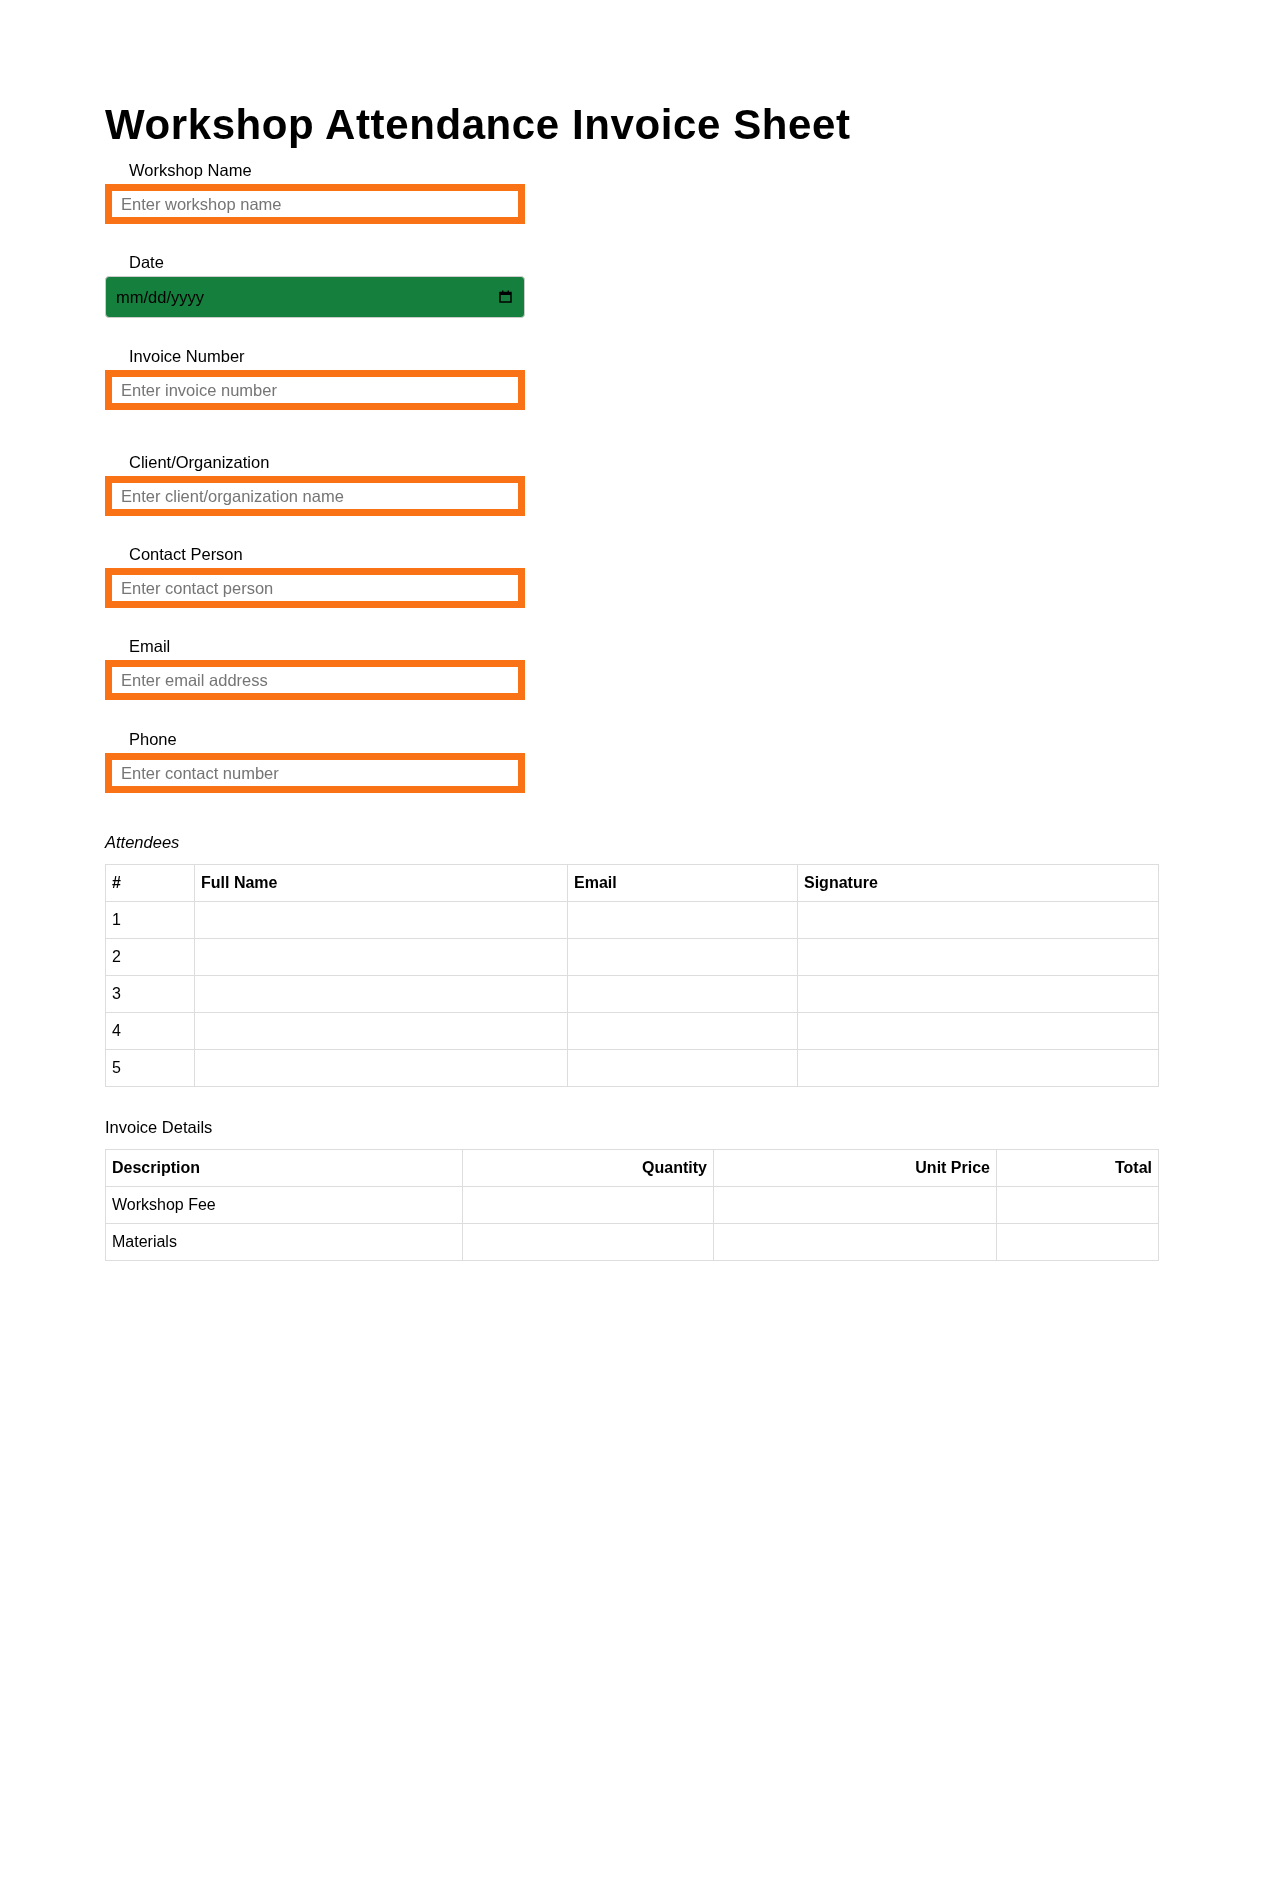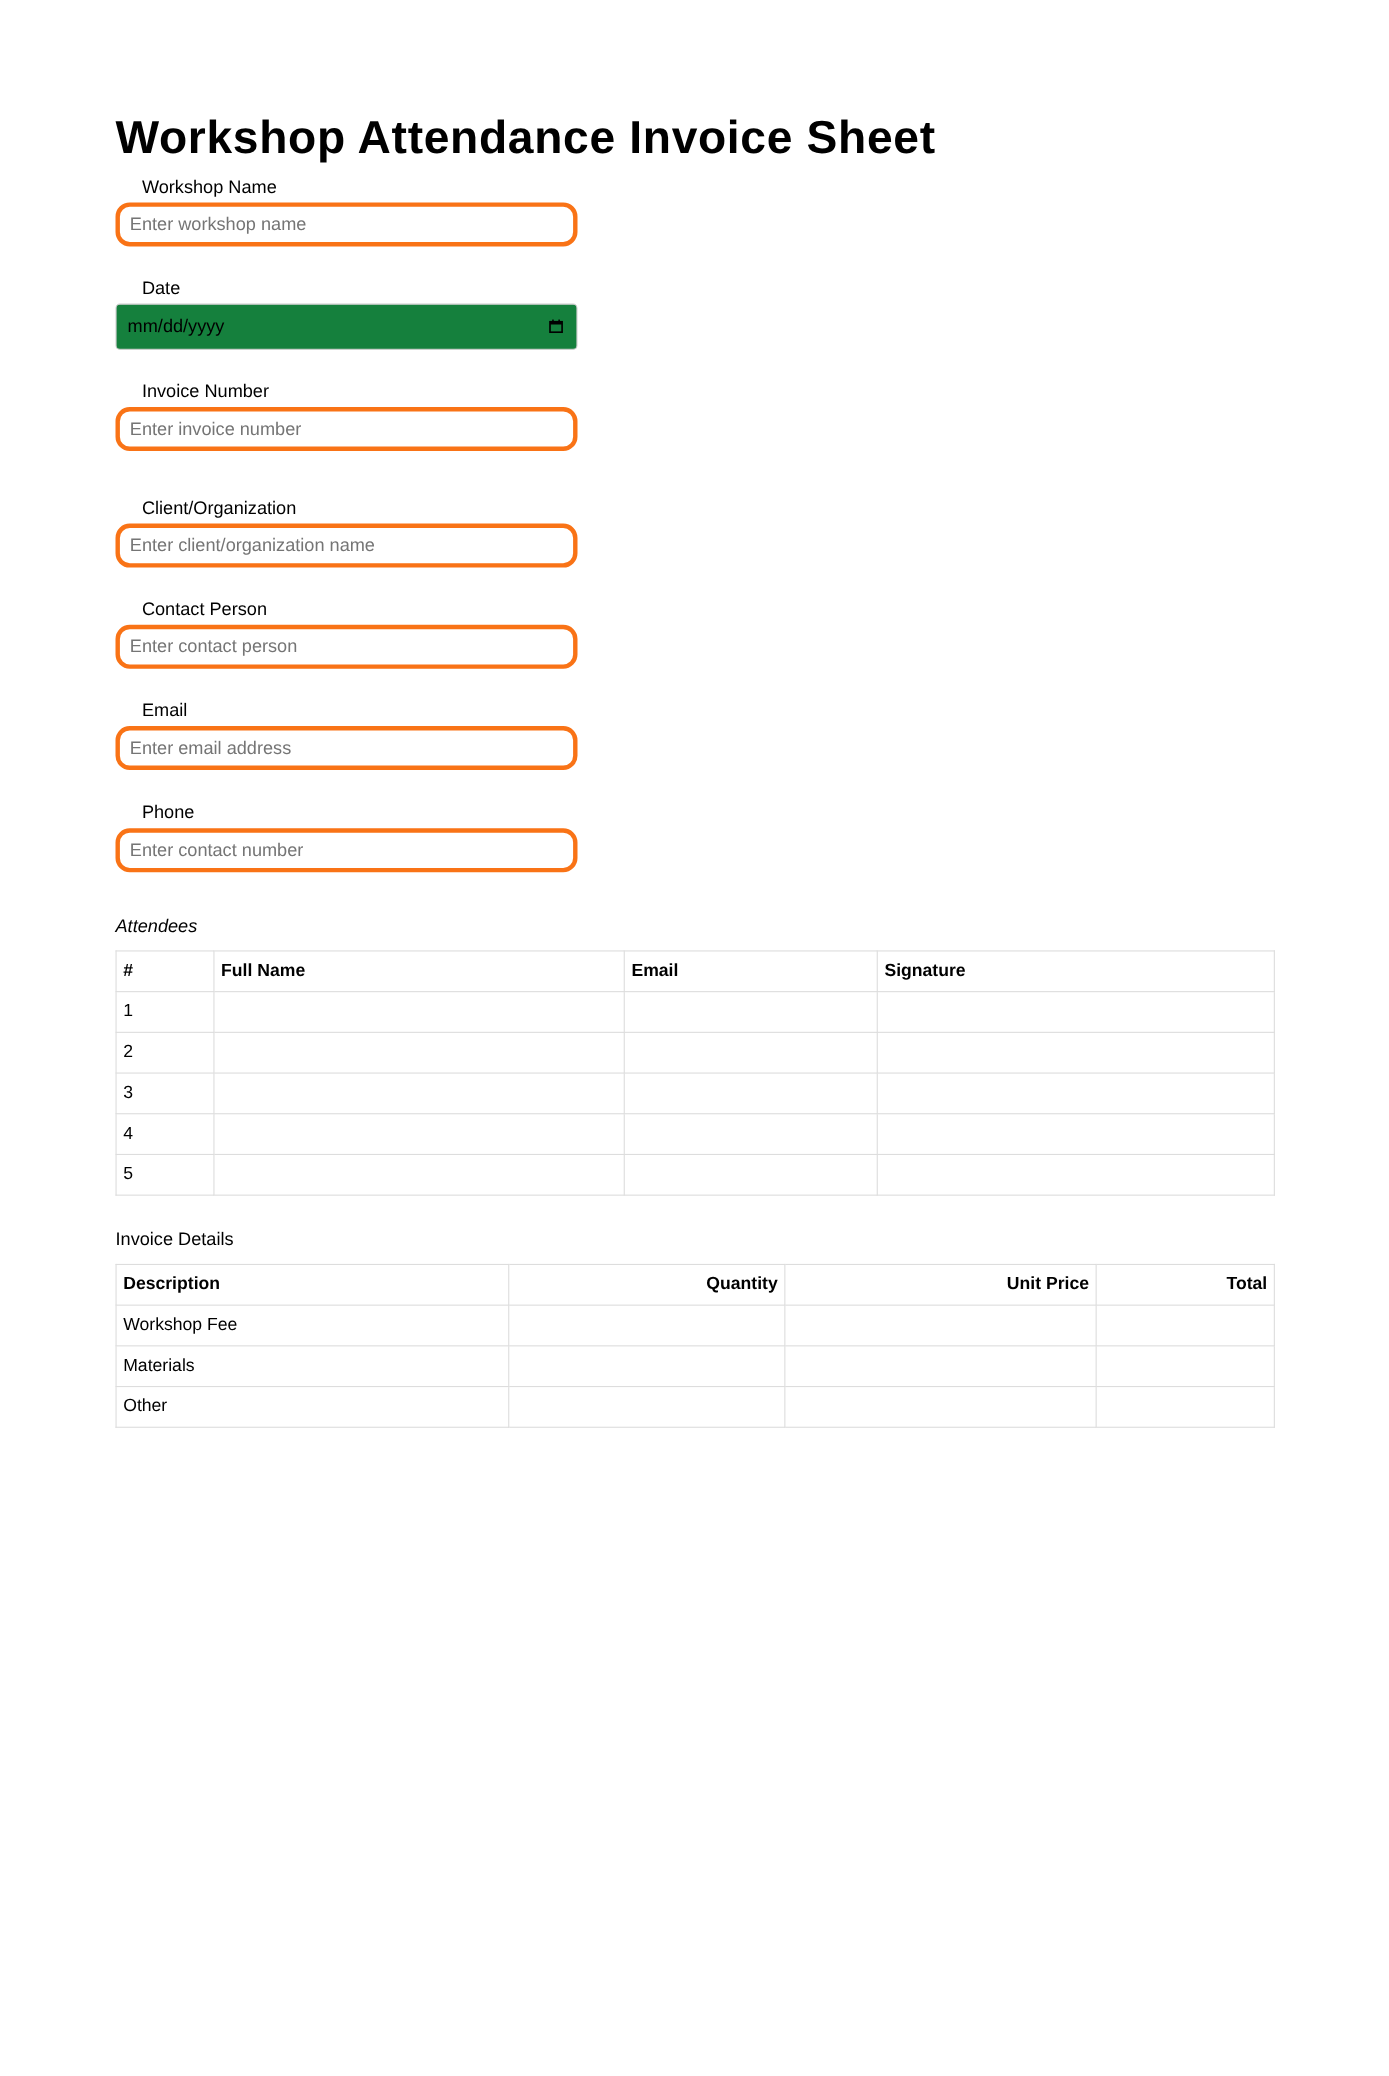--- a/index.html
+++ b/index.html
@@ -43,22 +43,22 @@
       font-size: 16.5px;
       height: 20px;
       line-height: 20px;
       margin-bottom: 4px;
       margin-left: 24px;
     }
     .field input {
       display: block;
       width: 420px;
       height: 40px;
-      border: 4px solid #f97316;
-      border-radius: 13px;
+      border: 7px solid #f97316;
+      border-radius: 0;
       padding: 0 9px;
       font-family: "Liberation Sans", sans-serif;
       font-size: 16.5px;
       color: #000;
       background: #fff;
       outline: none;
     }
     .field input::placeholder { color: #757575; }
     .date-input {
       position: relative;
@@ -229,23 +229,17 @@
           <td class="num"></td>
           <td class="num"></td>
           <td class="num"></td>
         </tr>
         <tr>
           <td>Materials</td>
           <td class="num"></td>
           <td class="num"></td>
           <td class="num"></td>
         </tr>
-        <tr>
-          <td>Other</td>
-          <td class="num"></td>
-          <td class="num"></td>
-          <td class="num"></td>
-        </tr>
       </tbody>
     </table>
 
   </div>
 </div>
 
 </body></html>

